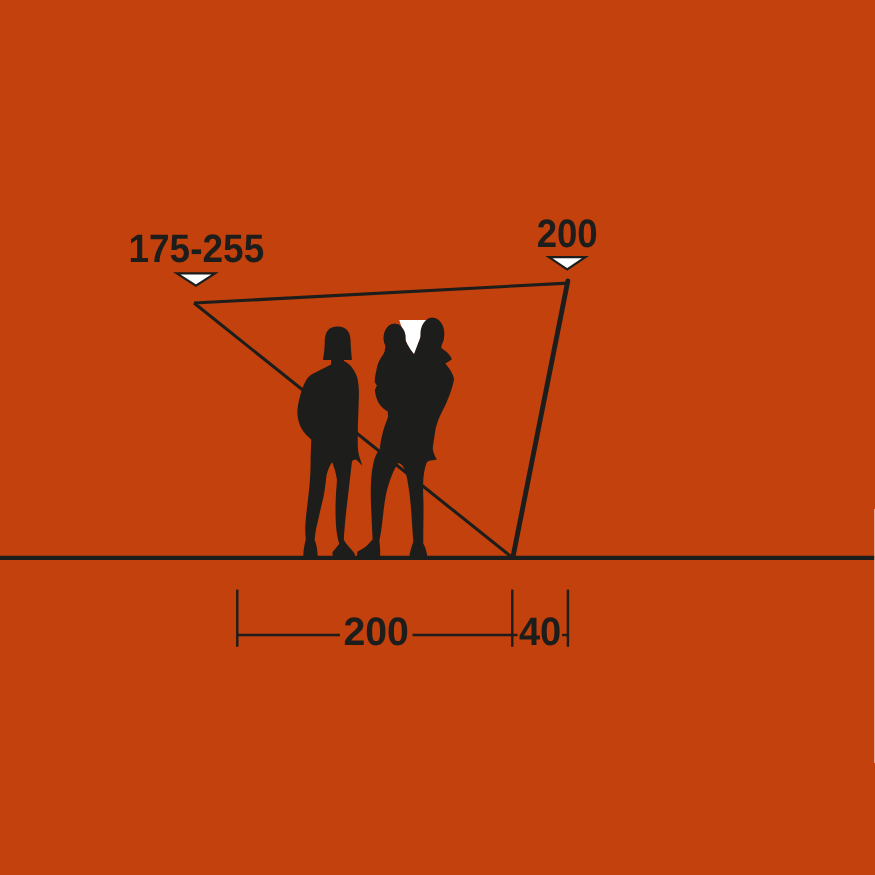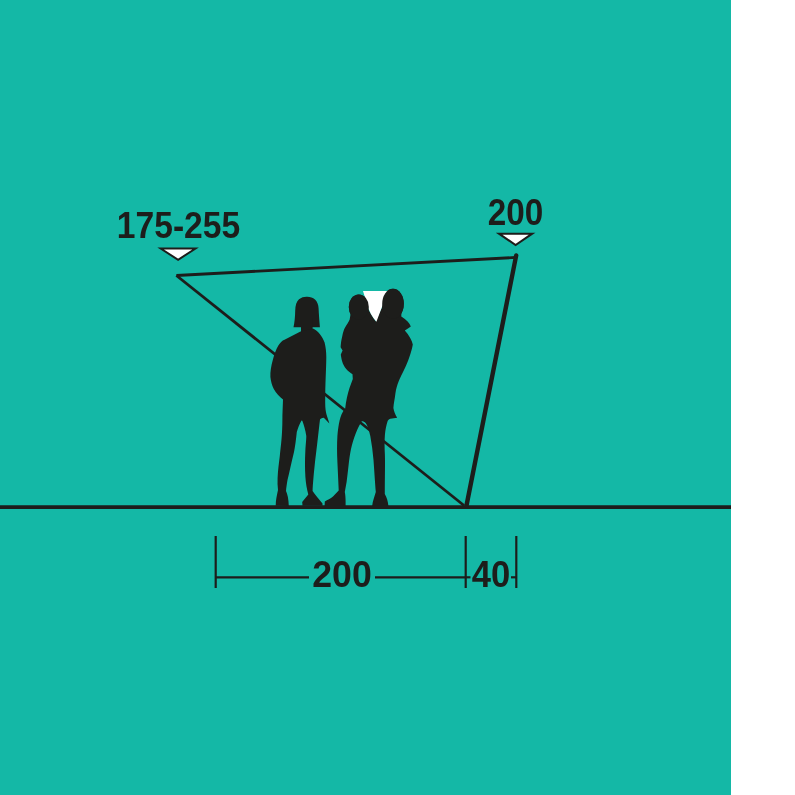--- a/index.html
+++ b/index.html
@@ -1,16 +1,16 @@
 <!DOCTYPE html>
 <html><head>
 <meta charset="utf-8">
 <style>
 html,body{margin:0;padding:0;background:#ffffff;}
-#page{position:relative;width:731px;height:795px;background:#14b8a6;overflow:hidden;}
+#page{position:relative;width:795px;height:795px;background:#c2410c;overflow:hidden;}
 svg{position:absolute;left:0;top:0;}
 text{font-family:"Liberation Sans",sans-serif;font-weight:bold;fill:#1d1d1b;}
 </style>
 </head>
 <body>
 
 <div id="page">
 <svg width="795" height="795" viewBox="0 0 795 795">
 
   <line x1="0" y1="507.2" x2="795" y2="507.2" stroke="#1d1d1b" stroke-width="3.8"></line>

